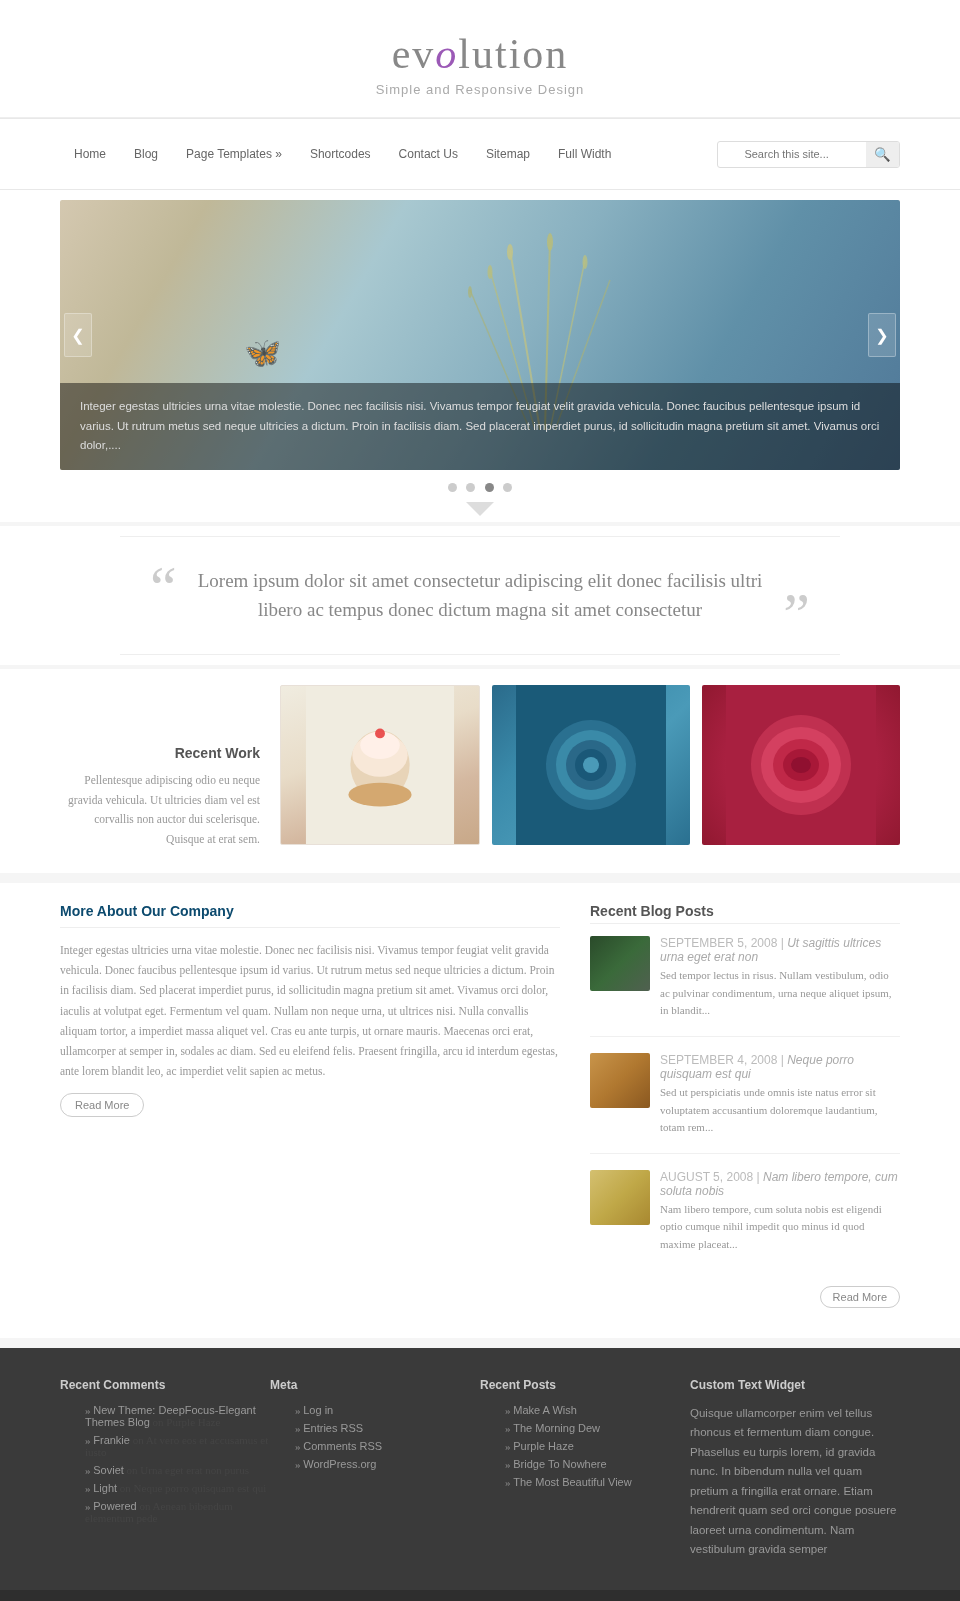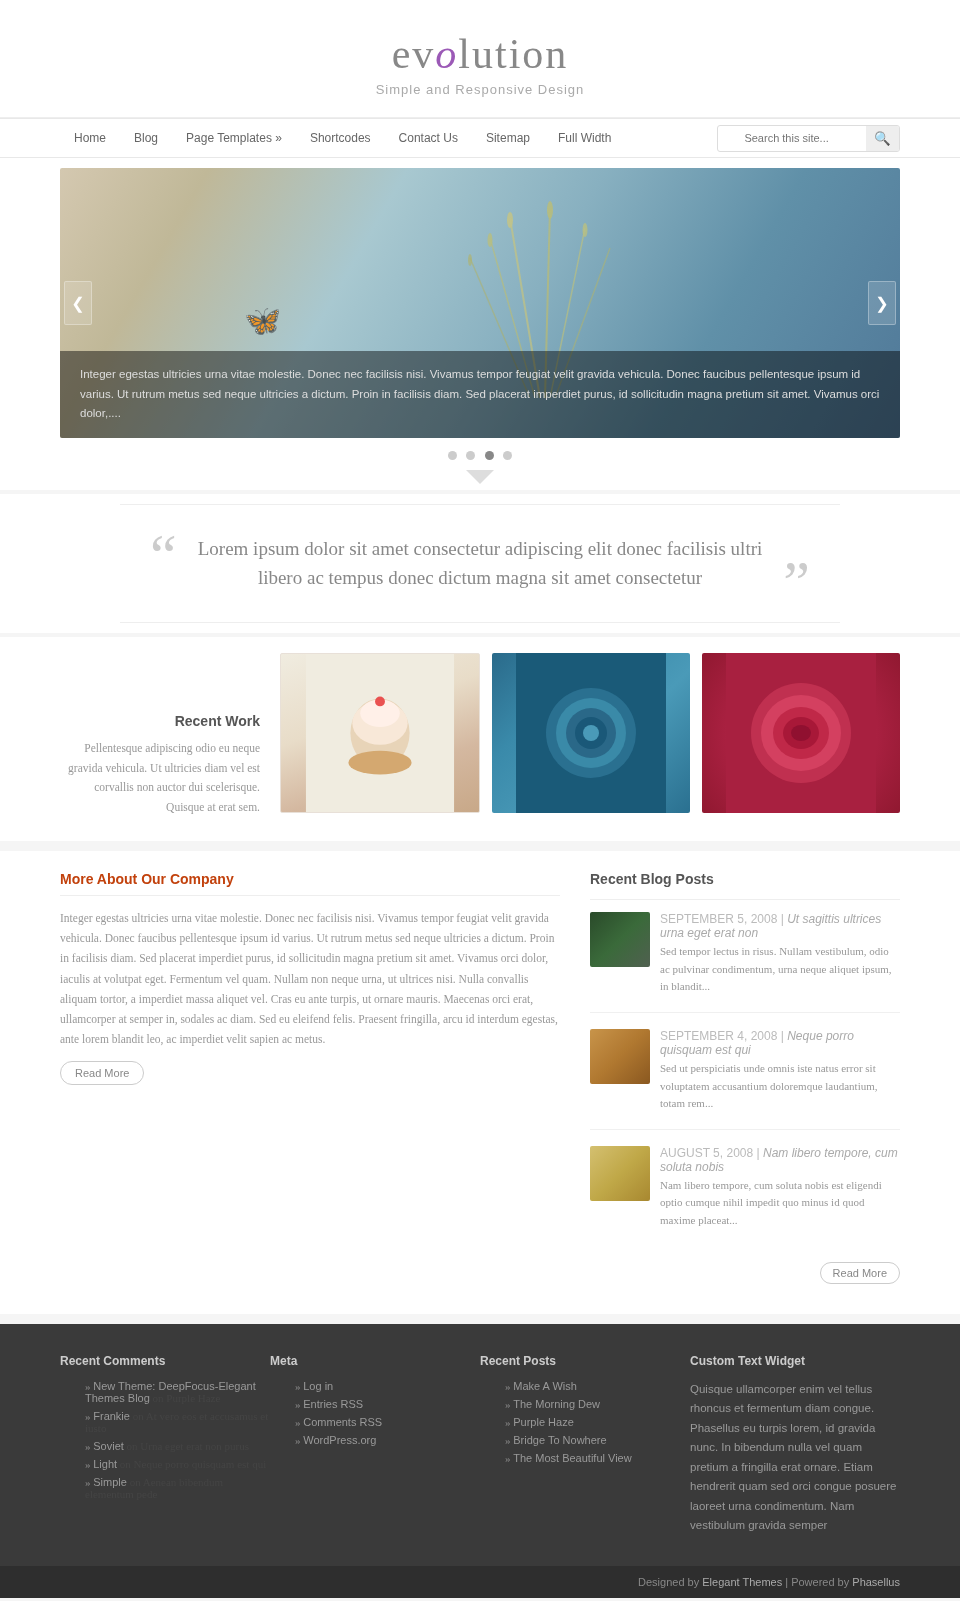--- a/index.html
+++ b/index.html
@@ -5,21 +5,21 @@
     * { margin: 0; padding: 0; box-sizing: border-box; }
     body { font-family: Georgia, 'Times New Roman', serif; background: #f5f5f5; color: #444; font-size: 13px; width: 960px; margin: 0 auto; }
 
     
     #header { background: #fff; text-align: center; padding: 30px 0 20px; border-bottom: 1px solid #eee; }
     #logo { font-size: 42px; color: #888; font-weight: 300; letter-spacing: 2px; font-family: Georgia, serif; }
     #tagline { font-size: 13px; color: #aaa; margin-top: 4px; letter-spacing: 1px; font-family: Arial, sans-serif; }
 
     
     #nav-bar { background: #fff; border-bottom: 1px solid #e8e8e8; border-top: 1px solid #e8e8e8; }
-    #nav-inner { max-width: 960px; margin: 0 auto; display: flex; align-items: center; padding: 0 60px; gap: 36px; }
+    #nav-inner { max-width: 960px; margin: 16px auto; display: flex; align-items: center; padding: 0 60px; gap: 36px; }
     #nav-menu { display: flex; list-style: none; flex: 1; }
     #nav-menu li a { display: block; padding: 12px 14px; color: #666; text-decoration: none; font-family: Arial, sans-serif; font-size: 12px; }
     #search-box { display: flex; align-items: center; border: 1px solid #ddd; border-radius: 3px; overflow: hidden; padding-left: 18px; }
     #search-box input { border: none; outline: none; padding: 5px 8px; font-size: 11px; color: #999; width: 130px; font-family: Arial, sans-serif; }
     #search-box button { background: #eee; border: none; padding: 5px 8px; cursor: pointer; color: #888; }
 
     
     #slider-section { background: #fff; padding: 10px 60px 0; }
     #slider { position: relative; width: 100%; height: 270px; overflow: hidden; border-radius: 2px; }
     .slider-overlay { position: absolute; bottom: 0; left: 0; right: 0; background: rgba(0,0,0,0.45); padding: 14px 20px; color: #ddd; font-size: 11.5px; line-height: 1.7; font-family: Arial, sans-serif; }
@@ -45,26 +45,26 @@
     #work-text p { font-size: 11.5px; color: #999; line-height: 1.7; }
     #work-images { display: flex; gap: 12px; flex: 1; }
     .work-img { flex: 1; height: 160px; border-radius: 2px; overflow: hidden; }
     .work-img-cupcake { background: linear-gradient(160deg, #f0ece0 0%, #e8dcc8 40%, #d4b8a0 70%, #c8a888 100%); position: relative; }
     .work-img-succulent { background: linear-gradient(135deg, #2a6a8a 0%, #3a8aaa 30%, #4a9ab8 60%, #2a7090 100%); }
     .work-img-rose { background: radial-gradient(circle, #d44060 0%, #c03050 30%, #a82040 60%, #901830 100%); }
 
     
     #content-section { background: #fff; padding: 20px 60px 30px; margin-top: 10px; display: flex; gap: 30px; }
     #about-section { flex: 1; }
-    #about-section h3 { font-size: 14px; color: #c2410c; margin-bottom: 12px; font-family: Arial, sans-serif; border-bottom: 1px solid #eee; padding-bottom: 8px; }
+    #about-section h3 { font-size: 14px; color: #0c4a6e; margin-bottom: 12px; font-family: Arial, sans-serif; border-bottom: 1px solid #eee; padding-bottom: 8px; }
     #about-section p { font-size: 11.5px; color: #999; line-height: 1.75; }
     .read-more-btn { display: inline-block; margin-top: 12px; padding: 5px 14px; border: 1px solid #ccc; border-radius: 12px; font-size: 11px; color: #888; text-decoration: none; font-family: Arial, sans-serif; cursor: pointer; }
 
     #blog-section { width: 310px; }
-    #blog-section h3 { font-size: 14px; color: #555; margin-bottom: 12px; font-family: Arial, sans-serif; border-bottom: 1px solid #eee; padding-bottom: 12px; }
+    #blog-section h3 { font-size: 14px; color: #555; margin-bottom: 12px; font-family: Arial, sans-serif; border-bottom: 1px solid #eee; padding-bottom: 4px; }
     .blog-post { display: flex; gap: 10px; margin-bottom: 16px; padding-bottom: 16px; border-bottom: 1px solid #f0f0f0; }
     .blog-thumb { width: 60px; height: 55px; border-radius: 2px; flex-shrink: 0; }
     .thumb-forest { background: linear-gradient(135deg, #2a4a2a 0%, #3a6a3a 50%, #506050 100%); }
     .thumb-door { background: linear-gradient(135deg, #c8944a 0%, #b07830 50%, #8a5820 100%); }
     .thumb-flower { background: linear-gradient(135deg, #d4c070 0%, #c0a848 50%, #a88830 100%); }
     .blog-meta { font-size: 12px; color: #bbb; font-family: Arial, sans-serif; margin-bottom: 3px; }
     .blog-meta a { color: #aaa; font-style: italic; text-decoration: none; }
     .blog-excerpt { font-size: 11px; color: #999; line-height: 1.6; }
     .blog-read-more { text-align: right; }
     .blog-read-more a { display: inline-block; padding: 4px 12px; border: 1px solid #ccc; border-radius: 12px; font-size: 11px; color: #888; text-decoration: none; font-family: Arial, sans-serif; }
@@ -263,21 +263,21 @@
 <div id="footer">
   <div id="footer-grid">
 
     <div>
       <h4>Recent Comments</h4>
       <ul>
         <li><a href="#">New Theme: DeepFocus-Elegant Themes Blog</a> on Purple Haze</li>
         <li><a href="#">Frankie</a> on At vero eos et accusamus et iusto</li>
         <li><a href="#">Soviet</a> on Urna eget erat non purus</li>
         <li><a href="#">Light</a> on Neque porro quisquam est qui</li>
-        <li><a href="#">Simple</a> on Aenean bibendum elementum pede</li>
+        <li><a href="#">Powered</a> on Aenean bibendum elementum pede</li>
       </ul>
     </div>
 
     <div>
       <h4>Meta</h4>
       <ul>
         <li><a href="#">Log in</a></li>
         <li><a href="#">Entries RSS</a></li>
         <li><a href="#">Comments RSS</a></li>
         <li><a href="#">WordPress.org</a></li>

